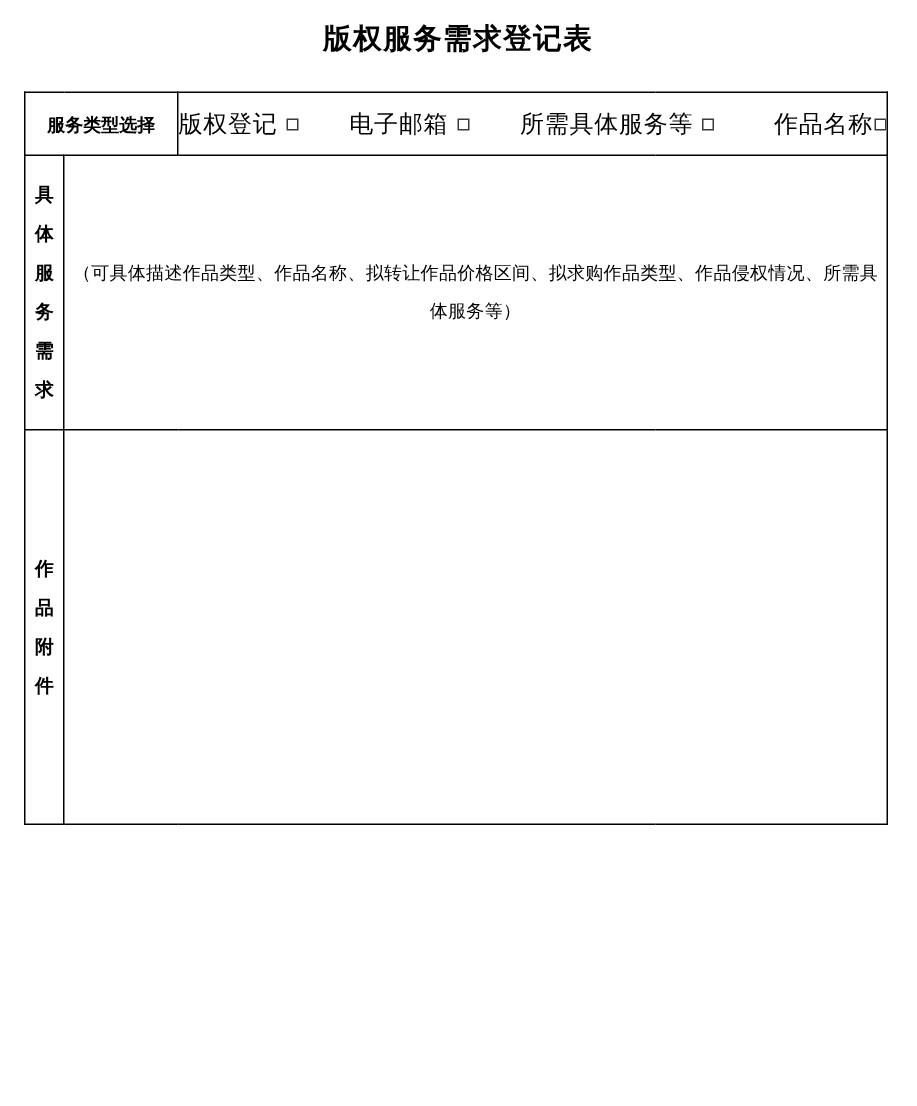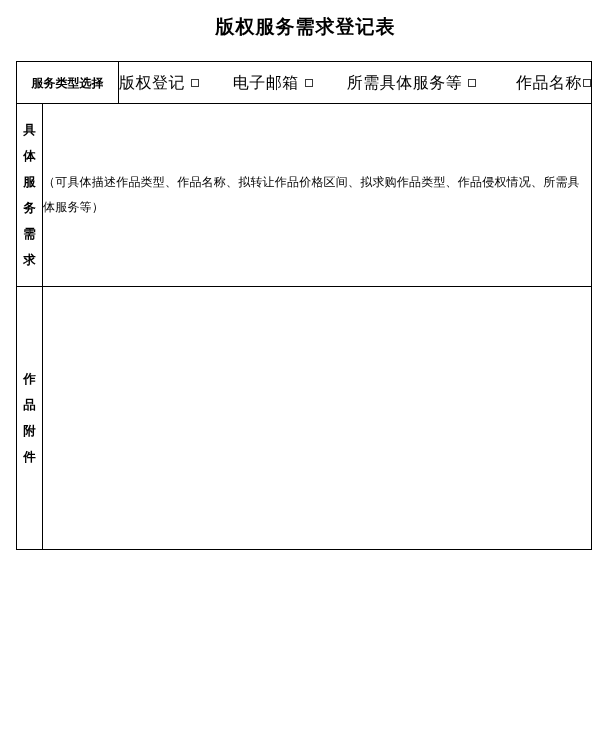--- a/index.html
+++ b/index.html
@@ -115,21 +115,21 @@
   .vstack span { display: block; }
 
   .req-cell {
     vertical-align: middle;
     padding: 0 6px;
     height: 182px;
   }
   .hint-text {
     font-size: 12px;
     line-height: 25px;
-    text-align: left;
+    text-align: center;
     letter-spacing: 0.2px;
   }
   .attach-cell {
     height: 262px;
     vertical-align: middle;
   }
 </style>
 </head>
 <body>
 

